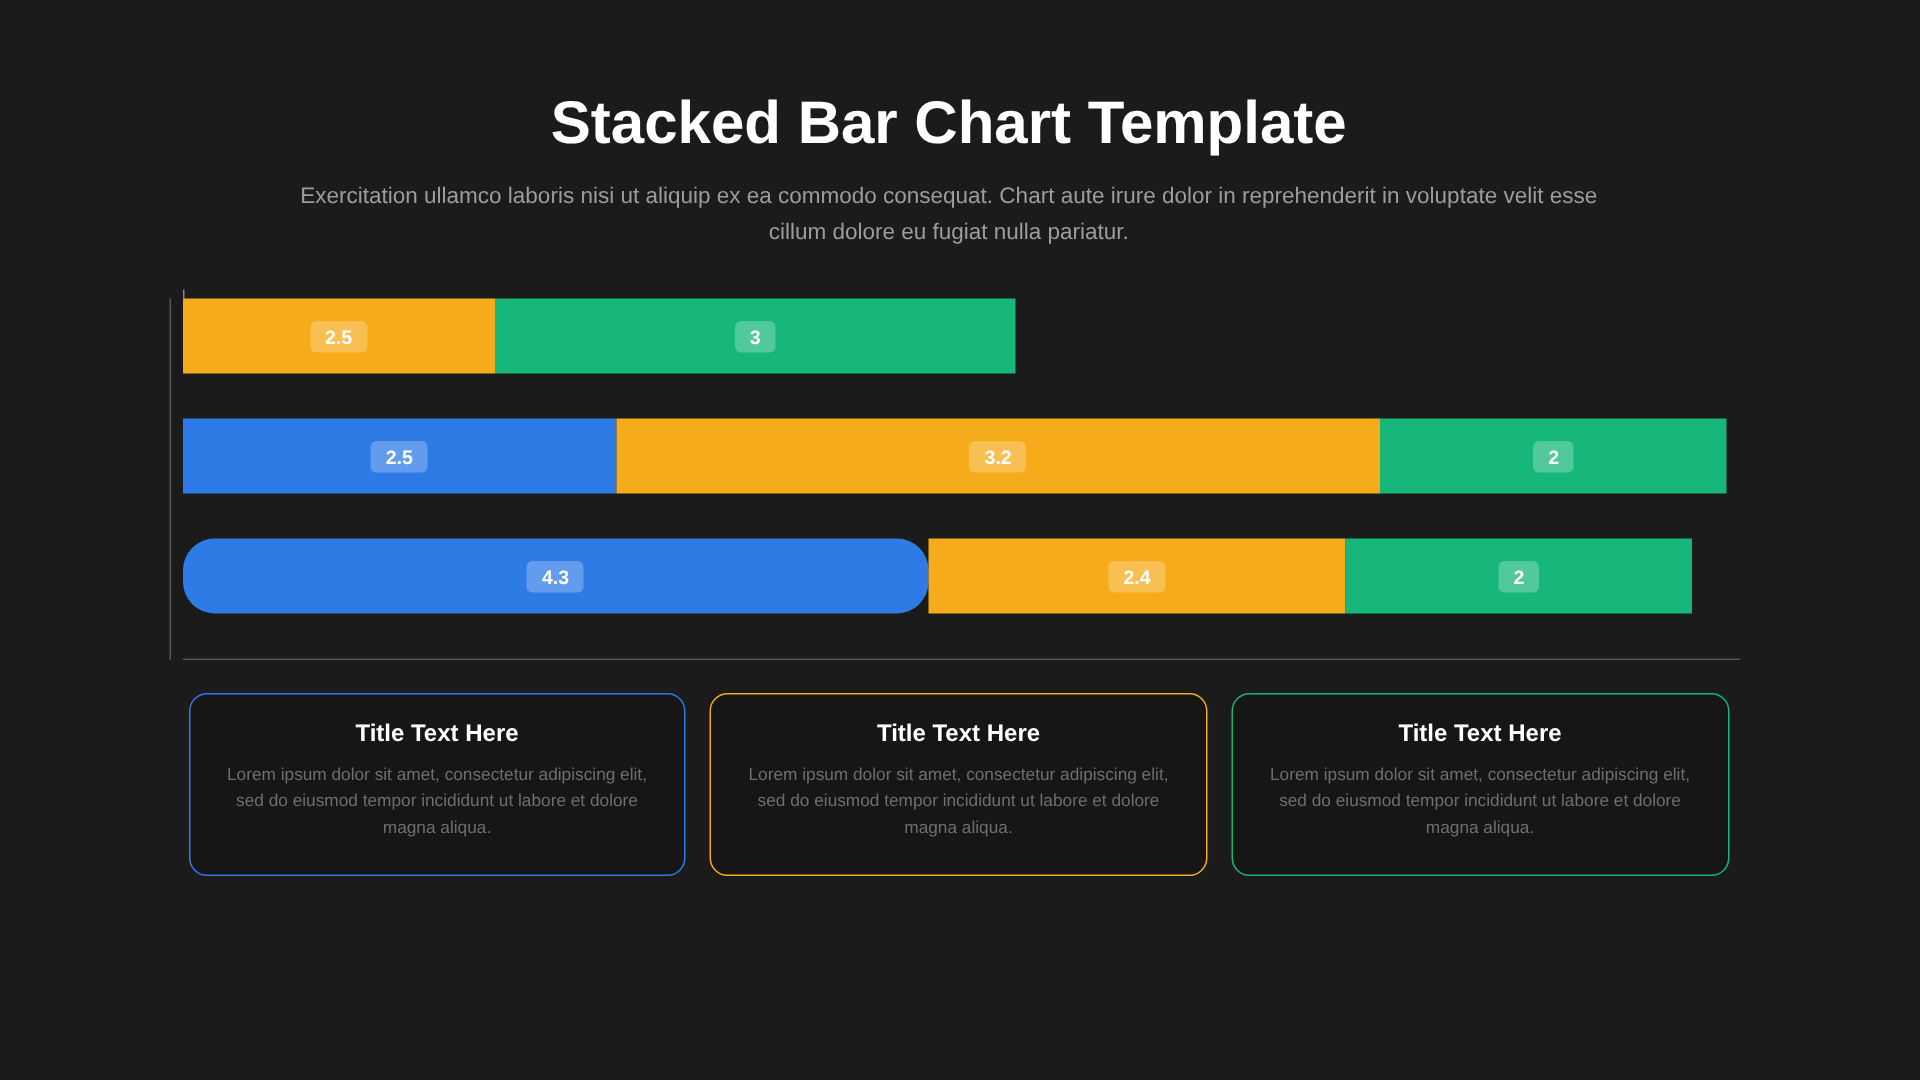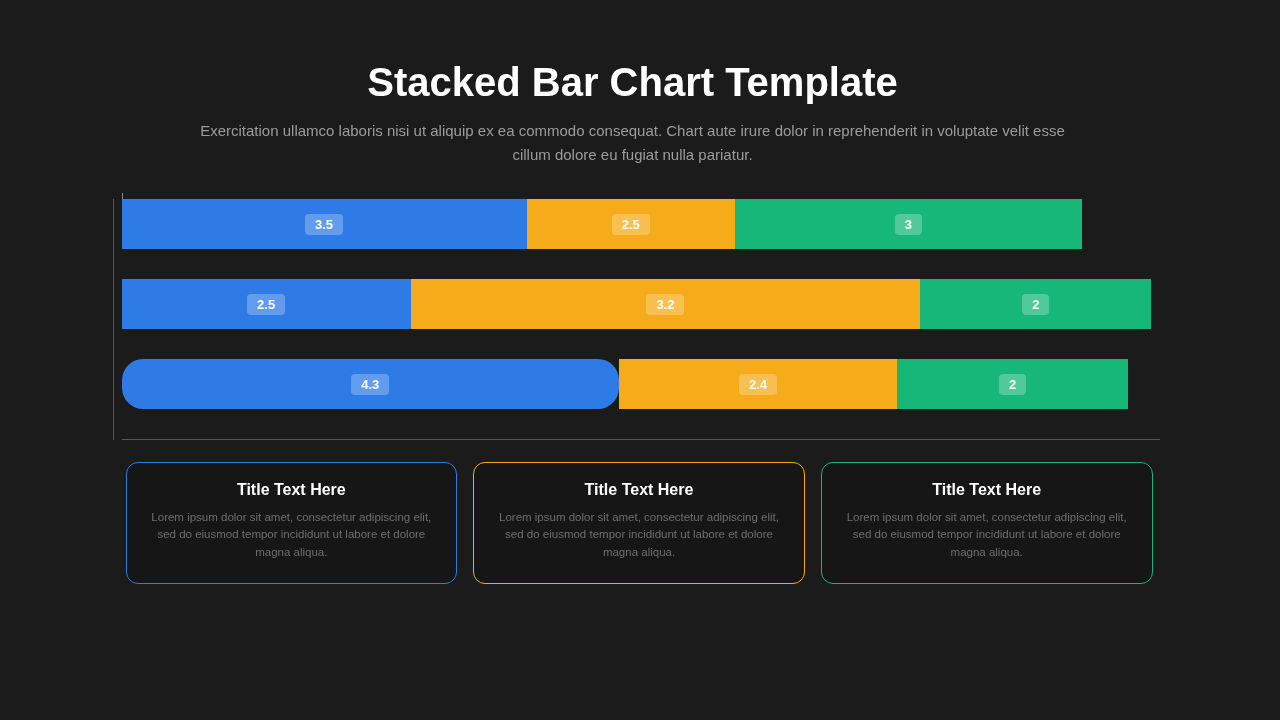--- a/index.html
+++ b/index.html
@@ -30,23 +30,20 @@
 
 <div class="page">
 
   <h1 class="title">Stacked Bar Chart Template</h1>
   <p class="subtitle">Exercitation ullamco laboris nisi ut aliquip ex ea commodo consequat. Chart aute irure dolor in reprehenderit in voluptate velit esse cillum dolore eu fugiat nulla pariatur.</p>
 
   <div class="chart-area">
     <div class="axis-tick"></div>
 
     <div class="row">
-      <div class="seg c-blue" style="width: 405.056px;">
-          <span class="pill">3.5</span>
-        </div>
       <div class="seg c-orange" style="width: 208.315px;">
           <span class="pill">2.5</span>
         </div>
       <div class="seg c-green" style="width: 347.191px;">
           <span class="pill">3</span>
         </div>
     </div>
 
     <div class="row">
       <div class="seg c-blue" style="width: 289.326px;">

